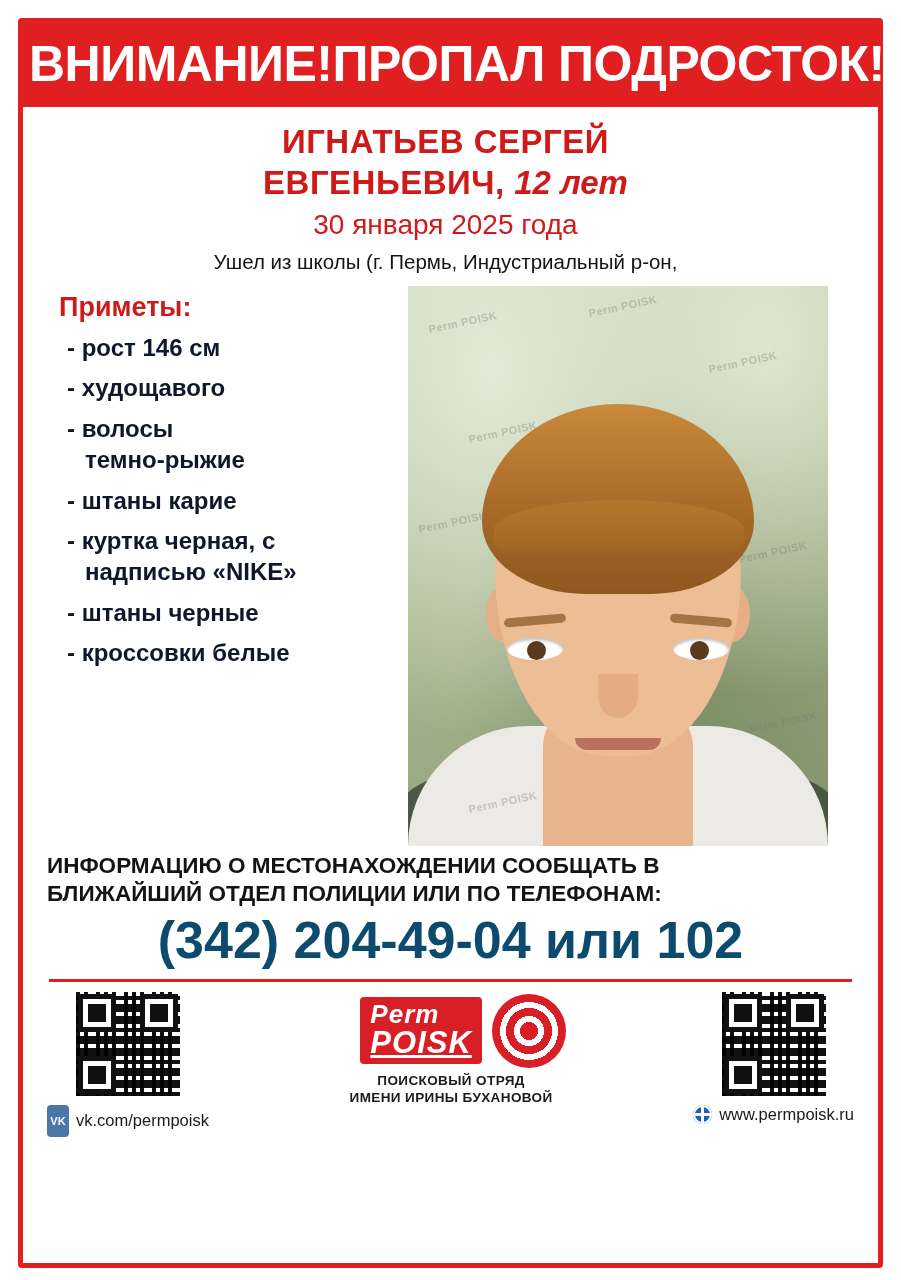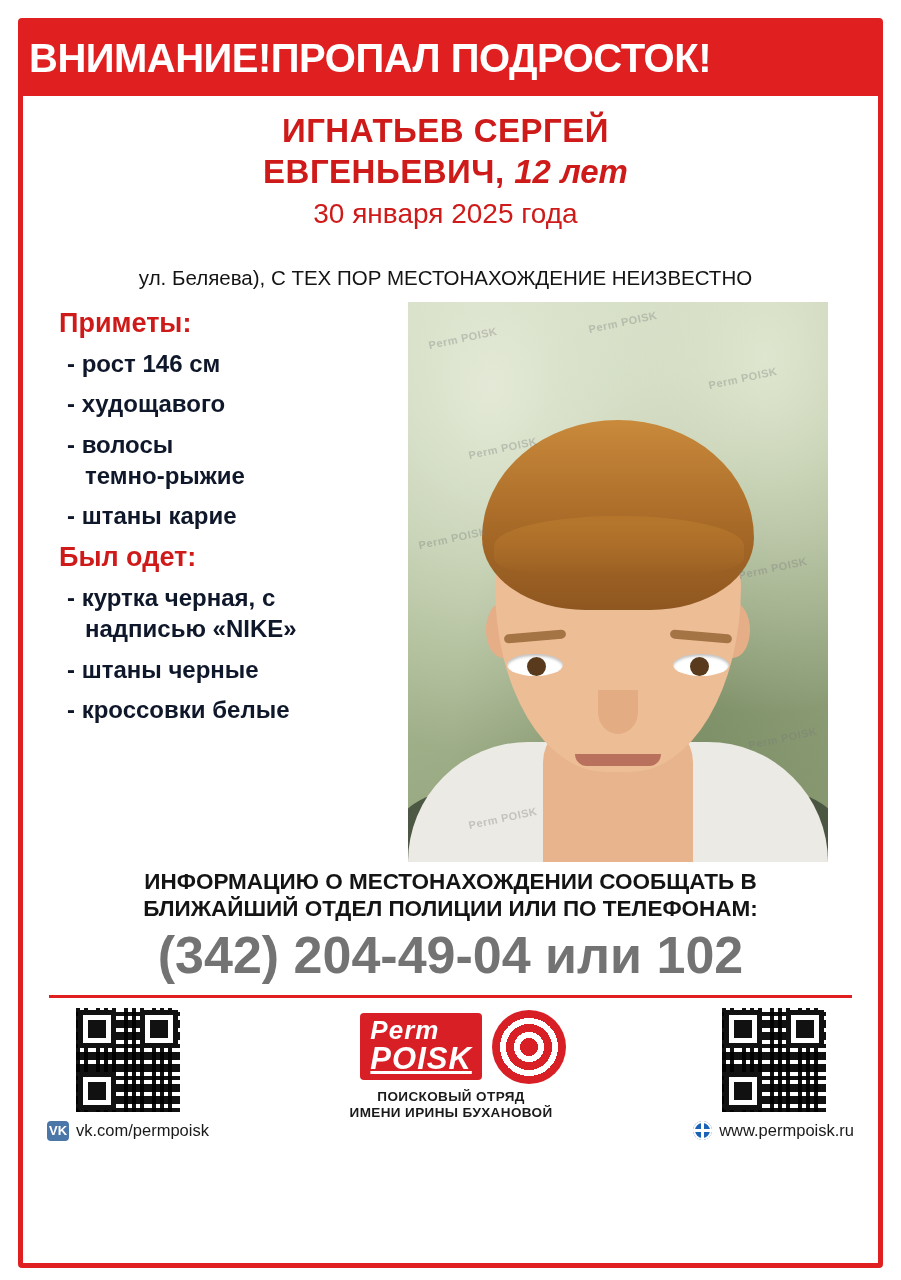--- a/index.html
+++ b/index.html
@@ -30,23 +30,23 @@
     box-sizing: border-box;
     background: #ffffff;
     display: flex;
     flex-direction: column;
   }
 
   
   .banner {
     background: #e02020;
     color: #ffffff;
-    text-align: left;
-    font-weight: bold;
-    font-size: 40px;
+    text-align: right;
+    font-weight: bold;
+    font-size: 50px;
     letter-spacing: -0.5px;
     line-height: 1.08;
     padding: 14px 6px 16px 6px;
     white-space: nowrap;
     font-family: "Liberation Sans", sans-serif;
   }
 
   
   .name-block {
     text-align: center;
@@ -203,30 +203,29 @@
     color: rgba(120,120,120,.35);
     font-size: 11px;
     font-weight: bold;
     letter-spacing: .5px;
     transform: rotate(-12deg);
     pointer-events: none;
   }
 
   
   .notice {
-    text-align: center;
     color: #141414;
     font-weight: bold;
     font-size: 22.5px;
     line-height: 1.24;
     padding: 6px 24px 0 24px;
   }
   .phones {
     text-align: center;
-    color: #737373;
+    color: #0c4a6e;
     font-weight: bold;
     font-size: 52px;
     line-height: 1.1;
     margin-top: 4px;
     white-space: nowrap;
   }
   .divider {
     height: 3px;
     background: #e02020;
     margin: 10px 26px 0 26px;
@@ -248,22 +247,22 @@
       repeating-linear-gradient(0deg, #111 0 4px, #fff 4px 8px, #111 8px 16px, #fff 16px 20px, #111 20px 28px, #fff 28px 32px);
     background-blend-mode: multiply;
     position: relative;
   }
   .qr .fp { position:absolute; width:28px; height:28px; border:5px solid #111; background:#fff; }
   .qr .fp::after{content:"";position:absolute;inset:5px;background:#111;}
   .qr .fp.tl{left:2px;top:2px;} .qr .fp.tr{right:2px;top:2px;} .qr .fp.bl{left:2px;bottom:2px;}
   .qr-col { display:flex; flex-direction:column; align-items:center; }
   .qr-caption { display:flex; align-items:center; gap:7px; margin-top:9px; font-size:16.5px; color:#1a1a1a; }
   .vk-badge {
-    width: 22px; height: 20px; background:#4a76a8; border-radius:4px;
-    color:#fff; font-size:13px; font-weight:bold; display:flex; align-items:center; justify-content:center;
+    width: 22px; height: 32px; background:#4a76a8; border-radius:4px;
+    color:#fff; font-size:11px; font-weight:bold; display:flex; align-items:center; justify-content:center;
   }
   .globe {
     width: 19px; height: 19px; border-radius:50%;
     background: #1a62b8;
     position: relative;
     box-shadow: inset 0 0 0 2px #ffffff;
   }
   .globe::before{content:"";position:absolute;left:8px;top:0;width:3px;height:19px;background:#fff;}
   .globe::after{content:"";position:absolute;top:8px;left:0;width:19px;height:3px;background:#fff;}
 
@@ -313,22 +312,21 @@
     <div class="banner">ВНИМАНИЕ!ПРОПАЛ ПОДРОСТОК!</div>
 
     <div class="name-block">
       <div class="name-line">ИГНАТЬЕВ СЕРГЕЙ</div>
       <div class="name-line">
         <span>ЕВГЕНЬЕВИЧ,</span>
         <span class="age">12 лет</span>
       </div>
       <div class="date-line">30 января 2025 года</div>
       <div class="circumstance">
-        <br>
-        <span>ул. Беляева), С ТЕХ ПОР МЕСТОНАХОЖДЕНИЕ НЕИЗВЕСТНО</span>
+        <span>Ушел из школы (г. Пермь, Индустриальный р-он,</span><br>
       </div>
     </div>
 
     <div class="body-row">
 
       <div class="details">
         <div class="section-title">Приметы:</div>
 
         <div class="detail-item">
           <span>- рост 146 см</span>
@@ -337,21 +335,20 @@
           <span>- худощавого</span>
         </div>
         <div class="detail-item">
           <span>- волосы</span>
           <span class="cont">темно-рыжие</span>
         </div>
         <div class="detail-item">
           <span>- штаны карие</span>
         </div>
 
-        <div class="section-title">Был одет:</div>
 
         <div class="detail-item">
           <span>- куртка черная, с</span>
           <span class="cont">надписью «NIKE»</span>
         </div>
         <div class="detail-item">
           <span>- штаны черные</span>
         </div>
         <div class="detail-item">
           <span>- кроссовки белые</span>

